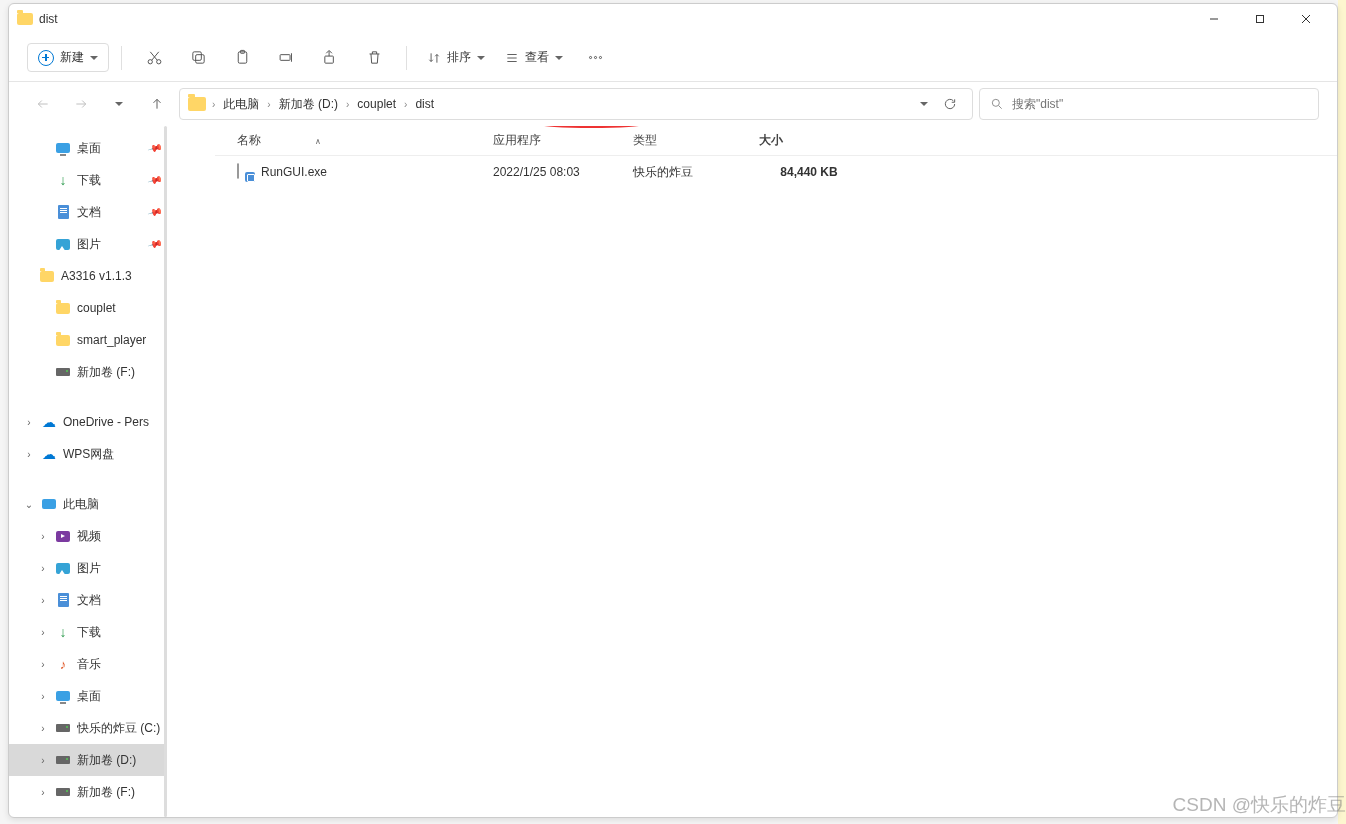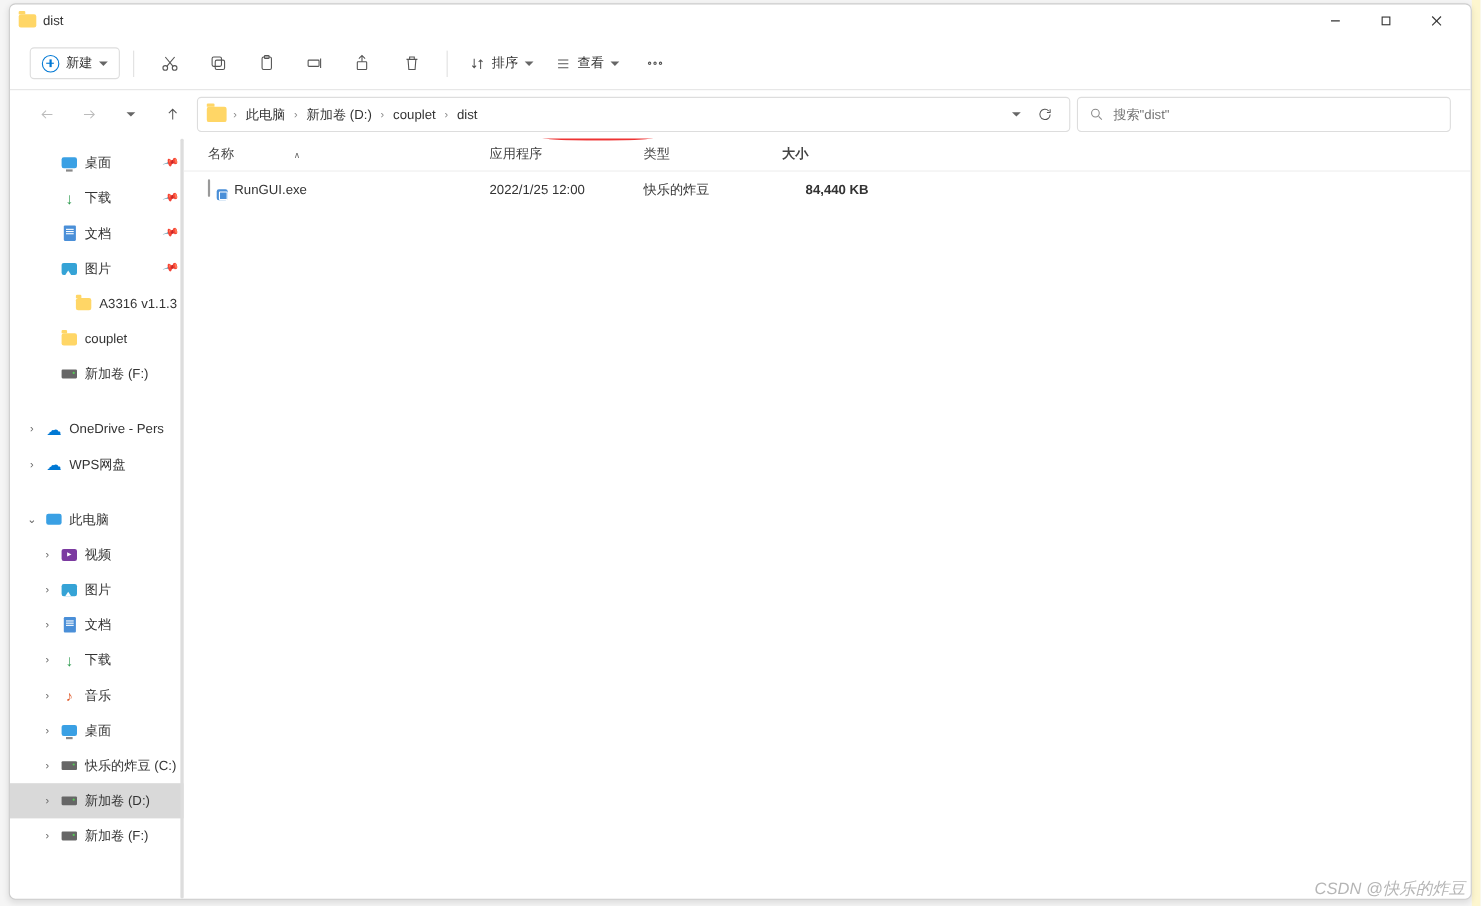--- a/index.html
+++ b/index.html
@@ -29,21 +29,21 @@
 .breadcrumb-box { flex: 1; height: 32px; border: 1px solid #ddd; border-radius: 4px; display: flex; align-items: center; padding: 0 8px; gap: 6px; }
 .bc-folder { width: 18px; height: 14px; background: #ffd666; border-radius: 2px; position: relative; flex-shrink: 0; }
 .bc-folder::before { content: ""; position: absolute; top: -3px; left: 0; width: 7px; height: 3px; background: #ffd666; border-radius: 1px 1px 0 0; }
 .bc-sep { color: #888; font-size: 10px; }
 .bc-item { color: #333; cursor: pointer; padding: 2px 2px; }
 .bc-spacer { flex: 1; }
 .bc-caret { width: 12px; height: 12px; display: flex; align-items: center; justify-content: center; cursor: pointer; }
 .refresh { width: 28px; height: 28px; display: flex; align-items: center; justify-content: center; cursor: pointer; }
 .search-box { width: 340px; height: 32px; border: 1px solid #ddd; border-radius: 4px; display: flex; align-items: center; padding: 0 10px; gap: 8px; color: #888; }
 .search-box input { border: none; outline: none; flex: 1; font-size: 12px; color: #333; }
-.body { flex: 1; display: flex; overflow: hidden; position: relative; }
+.body { flex: 1; display: flex; overflow: hidden; position: relative; gap: 48px; }
 .sidebar { width: 158px; overflow-y: auto; padding: 6px 0; }
 .tree-item { display: flex; align-items: center; height: 32px; padding: 0 6px 0 14px; gap: 6px; cursor: pointer; color: #333; white-space: nowrap; }
 .tree-item.selected { background: #d9d9d9; }
 .tree-expand { width: 12px; color: #666; font-size: 10px; text-align: center; flex-shrink: 0; }
 .tree-item.no-expand .tree-expand { visibility: hidden; }
 .tree-icon { width: 16px; height: 16px; display: flex; align-items: center; justify-content: center; flex-shrink: 0; }
 .tree-label { overflow: hidden; text-overflow: ellipsis; }
 .pin { margin-left: auto; color: #888; font-size: 10px; transform: rotate(30deg); }
 .tree-group-pad { height: 18px; }
 .i-folder { width: 14px; height: 11px; background: #ffd666; border-radius: 2px; position: relative; }
@@ -70,21 +70,21 @@
 .col-type { width: 126px; }
 .col-size { width: 100px; font-weight: bold; }
 .sort-caret { display: inline-block; margin-left: 54px; font-size: 8px; color: #666; }
 .row { display: flex; height: 32px; align-items: center; padding-left: 22px; cursor: pointer; color: #333; }
 .file-icon { width: 16px; height: 16px; margin-right: 8px; position: relative; }
 .file-icon .base { width: 13px; height: 16px; background: #fff; border: 1px solid #999; border-radius: 2px; }
 .file-icon .overlay { position: absolute; bottom: -2px; right: -2px; width: 10px; height: 10px; background: #4a8fd8; border-radius: 2px; }
 .file-icon .overlay::after { content: ""; position: absolute; top: 2px; left: 2px; width: 6px; height: 6px; border: 1px solid #fff; border-radius: 1px; }
 .red-underline { position: absolute; top: -5px; left: 324px; width: 105px; height: 7px; border-bottom: 3px solid #e33; border-radius: 50%; pointer-events: none; }
 .status { height: 24px; border-top: 1px solid #eee; display: flex; align-items: center; padding: 0 14px; color: #0067c0; }
-.watermark { position: absolute; bottom: 6px; right: 14px; color: rgba(120,120,120,.55); font-size: 15px; pointer-events: none; font-style: italic; }
+.watermark { position: absolute; bottom: 6px; right: 0; color: rgba(120,120,120,.55); font-size: 19px; pointer-events: none; }
 .bg-strip { position: absolute; top: 0; right: 0; width: 8px; height: 100%; background: #fdf6cf; }
 </style>
 </head>
 <body>
 
 <div class="bg-strip"></div>
 
 <div class="window">
 
   <div class="titlebar">
@@ -256,33 +256,40 @@
           <span class="pin">📌</span>
         </div>
         <div class="tree-item no-expand" style="padding-left: 28px;">
           <span class="tree-expand"></span>
           <span class="tree-icon">
             <span class="i-pic"></span>
           </span>
           <span class="tree-label">图片</span>
           <span class="pin">📌</span>
         </div>
-        <div class="tree-item no-expand" style="padding-left: 36px; justify-content: flex-end;">
+        <div class="tree-item no-expand" style="padding-left: 12px;">
           <span class="tree-expand"></span>
           <span class="tree-icon">
             <span class="i-folder"></span>
           </span>
           <span class="tree-label">A3316 v1.1.3</span>
         </div>
         <div class="tree-item no-expand" style="padding-left: 28px;">
           <span class="tree-expand"></span>
           <span class="tree-icon">
             <span class="i-folder"></span>
           </span>
           <span class="tree-label">couplet</span>
+        </div>
+        <div class="tree-item no-expand" style="padding-left: 28px;">
+          <span class="tree-expand"></span>
+          <span class="tree-icon">
+            <span class="i-folder"></span>
+          </span>
+          <span class="tree-label">smart_player</span>
         </div>
         <div class="tree-item no-expand" style="padding-left: 28px;">
           <span class="tree-expand"></span>
           <span class="tree-icon">
             <span class="i-drive"></span>
           </span>
           <span class="tree-label">新加卷 (F:)</span>
         </div>
         <div class="tree-group-pad"></div>
         <div class="tree-item" style="padding-left: 14px;">
@@ -379,21 +386,21 @@
         <div class="col-date">应用程序</div>
         <div class="col-type">类型</div>
         <div class="col-size">大小</div>
       </div>
       <div id="filelist">
           <div class="row">
             <div class="col-name" style="display:flex;align-items:center">
               <span class="file-icon"><span class="base"></span><span class="overlay"></span></span>
               <span>RunGUI.exe</span>
             </div>
-            <div class="col-date">2022/1/25 12:00</div>
+            <div class="col-date">2022/1/25 08:03</div>
             <div class="col-type">快乐的炸豆</div>
             <div class="col-size" style="text-align:center">84,440 KB</div>
           </div>
         </div>
     </div>
   </div>
 
 </div>
 
 <div class="watermark">CSDN @快乐的炸豆</div>

